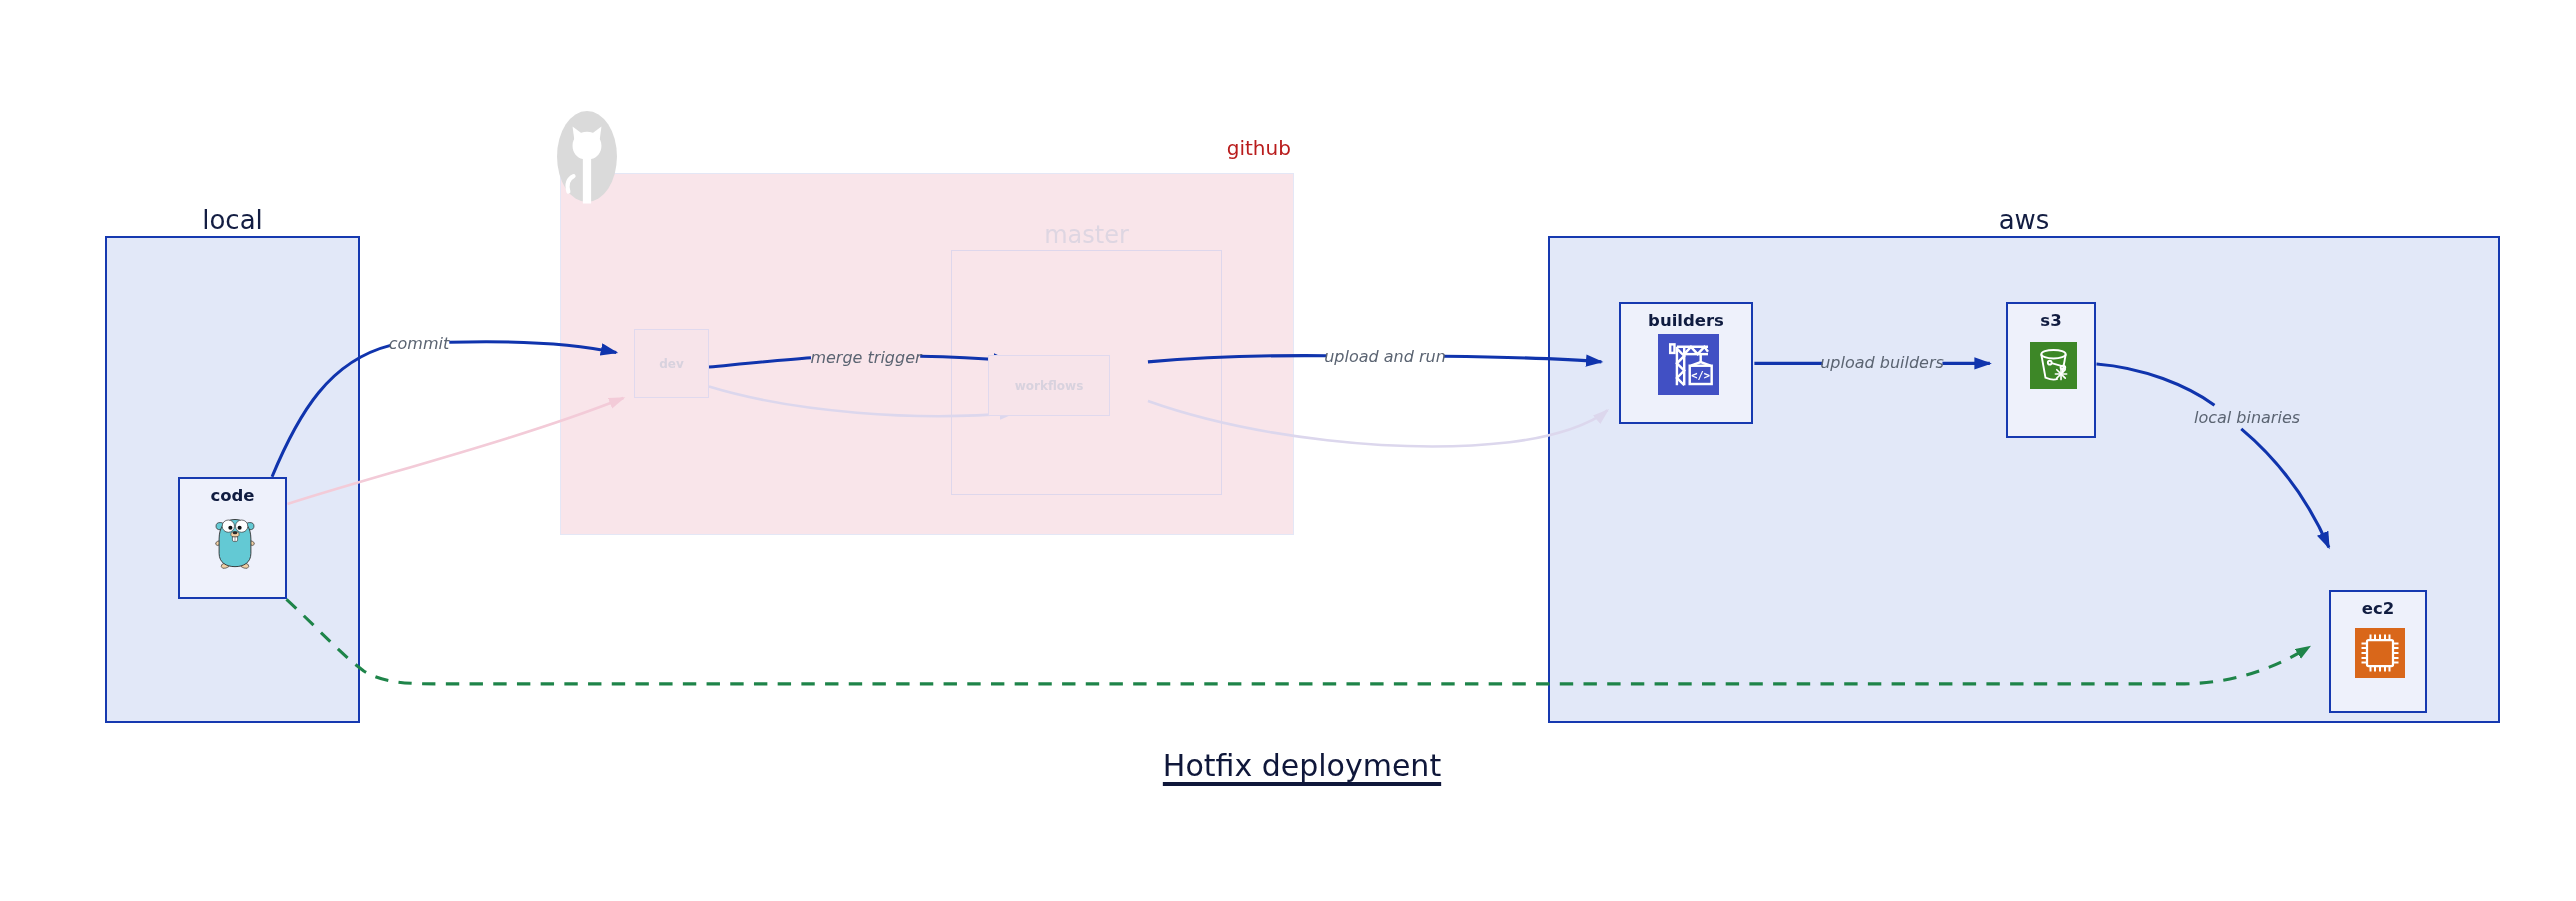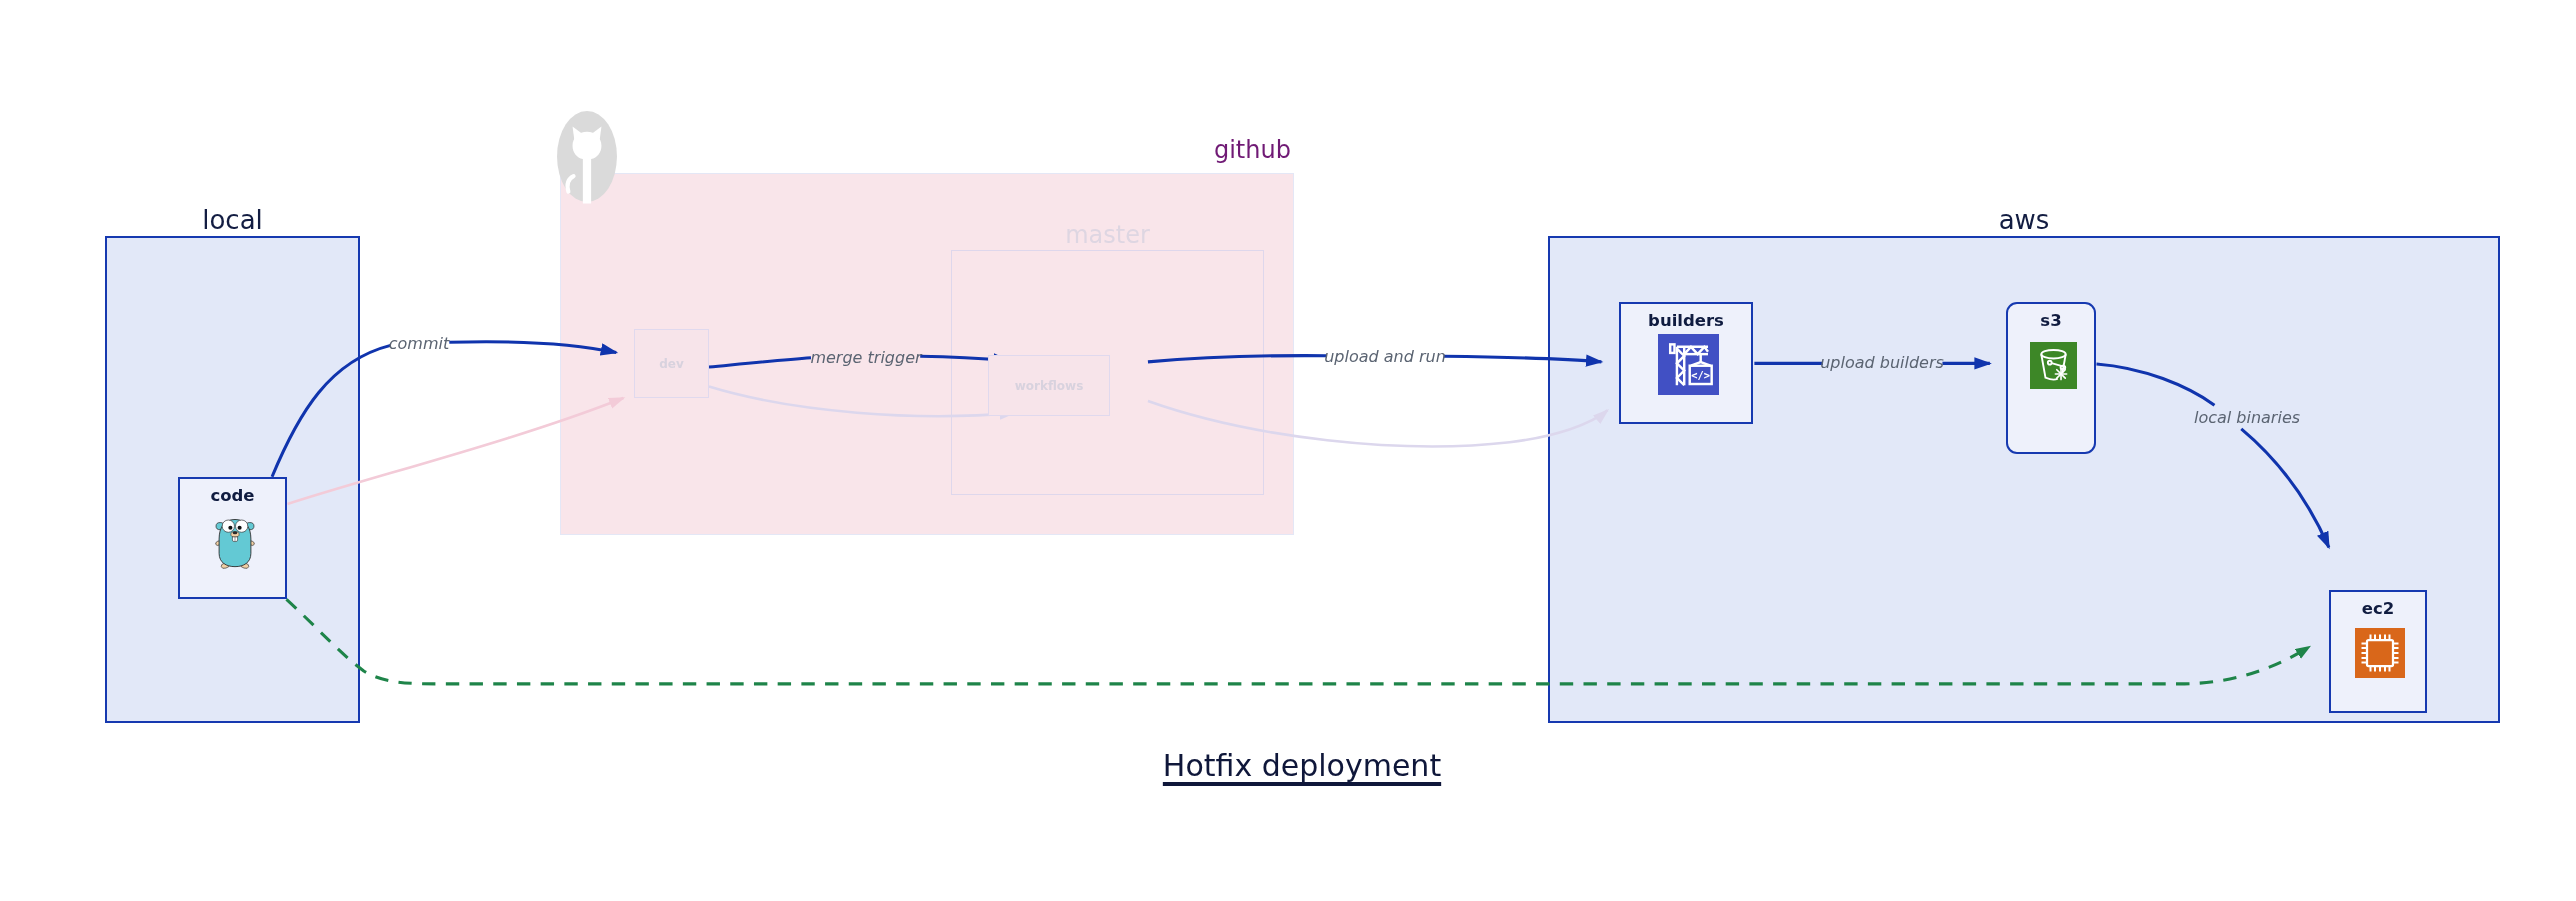--- a/index.html
+++ b/index.html
@@ -4,37 +4,37 @@
 <style>
   html,body{margin:0;padding:0;background:#ffffff;}
   .canvas{position:relative;width:2604px;height:902px;background:#ffffff;
           font-family:"DejaVu Sans","Liberation Sans",sans-serif;overflow:hidden;}
 
   
   .container{position:absolute;box-sizing:border-box;}
   .c-local{left:105px;top:236px;width:255px;height:487px;background:#e2e8f8;border:2.1px solid #1639b0;}
   .c-aws{left:1548px;top:236px;width:952px;height:487px;background:#e2e8f8;border:2.1px solid #1639b0;}
   .c-github{left:560px;top:173px;width:734px;height:362px;background:#f9e5ea;border:1.5px solid #e4e7f6;}
-  .c-master{left:390px;top:76px;width:313px;height:245px;border:1.5px solid #ded7ec;background:transparent;}
+  .c-master{left:390px;top:76px;width:271px;height:245px;border:1.5px solid #ded7ec;background:transparent;}
 
   .container-label{position:absolute;left:0;width:100%;text-align:center;
                    font-size:26px;color:#131d42;}
   .c-local .container-label,.c-aws .container-label{top:-33px;}
   .c-master .container-label{top:-30px;font-size:24px;color:#ded6e2;}
-  .github-label{position:absolute;right:2.1px;top:-38px;font-size:24px;color:#701a75;}
+  .github-label{position:absolute;right:2.1px;top:-38px;font-size:20px;color:#b91c1c;}
 
   
   .node{position:absolute;box-sizing:border-box;z-index:3;}
   .node-strong{background:#eef1fb;border:2.1px solid #1639b0;}
   .node-faded{background:#f7e4ea;border:1.5px solid #e0d9ee;display:flex;align-items:center;justify-content:center;}
   .n-code{left:178px;top:477px;width:109px;height:122px;}
   .n-dev{left:634px;top:329px;width:75px;height:69px;}
   .n-workflows{left:988px;top:355px;width:122px;height:61px;}
   .n-builders{left:1619px;top:302px;width:134px;height:122px;}
-  .n-s3{left:2006px;top:302px;width:90px;height:152px;border-radius:11px;}
+  .n-s3{left:2006px;top:302px;width:90px;height:136px;}
   .n-ec2{left:2329px;top:559px;width:98px;height:123px;margin-top:31px;}
 
   .node-label{position:absolute;top:7.2px;left:0;width:100%;text-align:center;
               font-weight:bold;font-size:16.5px;color:#101c40;}
   .faded-label{font-weight:bold;font-size:12px;color:#d8d2de;}
 
   .icon-box{position:absolute;}
   .ic-gopher{left:35px;top:33px;width:40px;height:57px;}
   .ic-builders{left:37px;top:30px;width:61px;height:61px;background:#4150c4;}
   .ic-s3{left:21.6px;top:38px;width:47px;height:47px;background:#3d8727;}

